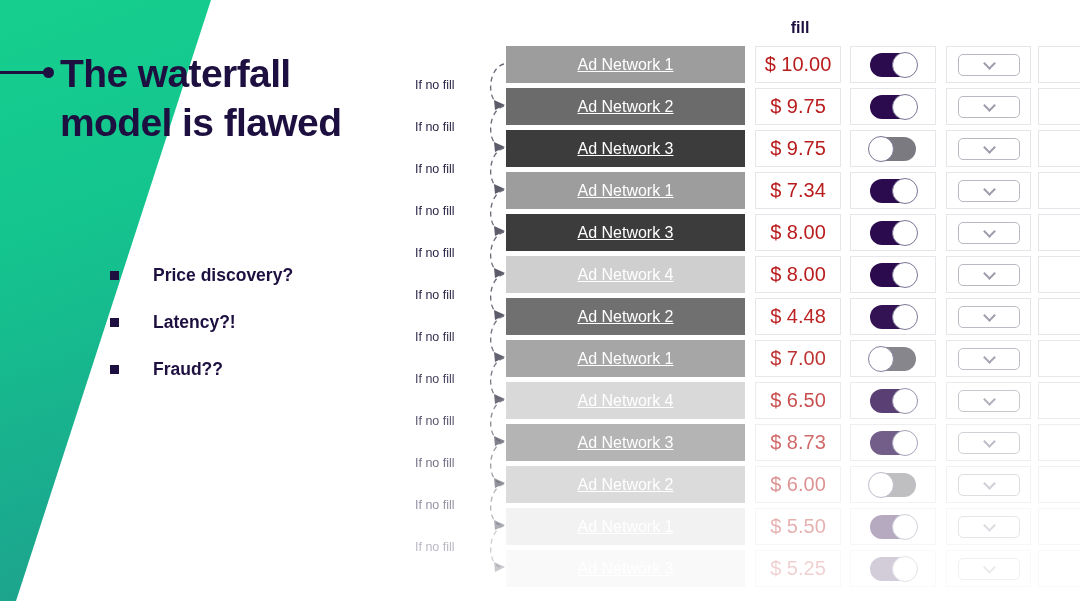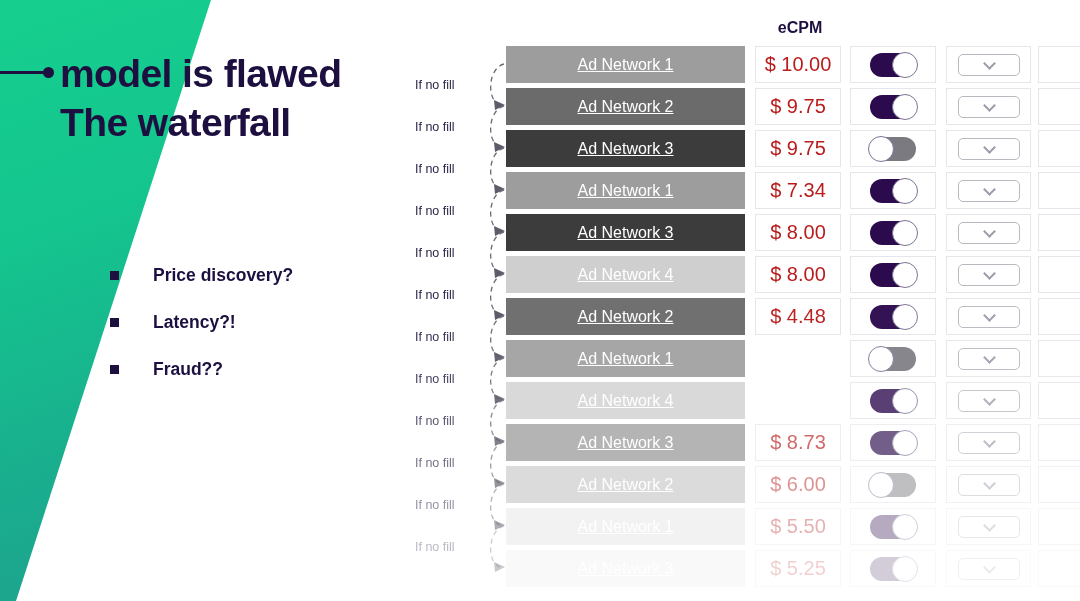--- a/index.html
+++ b/index.html
@@ -191,41 +191,41 @@
 <div id="stage">
 
   <div id="green-panel"></div>
 
   <div id="title-accent">
     <div id="accent-line"></div>
     <div id="accent-dot"></div>
   </div>
 
   <div id="page-title">
+      <span class="tline">The waterfall</span>
       <span class="tline">model is flawed</span>
-      <span class="tline">The waterfall</span>
     </div>
 
   <div id="bullet-list">
       <div class="bullet-row">
         <div class="bullet-marker"></div>
         <div class="bullet-text">Price discovery?</div>
       </div>
       <div class="bullet-row">
         <div class="bullet-marker"></div>
         <div class="bullet-text">Latency?!</div>
       </div>
       <div class="bullet-row">
         <div class="bullet-marker"></div>
         <div class="bullet-text">Fraud??</div>
       </div>
     </div>
 
   <div id="diagram">
-    <div id="ecpm-header">eCPM</div>
+    <div id="ecpm-header">fill</div>
     <svg id="flow-svg" viewBox="0 0 668 601">
         <path d="M 92 64 C 76 68, 74 100, 88 105" fill="none" stroke="#6b6b78" stroke-width="1.3" stroke-dasharray="5 4" opacity="1"></path>
         <polygon points="93,105 82,100 83,110" fill="#5c5c6b" opacity="1"></polygon>
         <path d="M 92 106 C 76 110, 74 142, 88 147" fill="none" stroke="#6b6b78" stroke-width="1.3" stroke-dasharray="5 4" opacity="1"></path>
         <polygon points="93,147 82,142 83,152" fill="#5c5c6b" opacity="1"></polygon>
         <path d="M 92 148 C 76 152, 74 184, 88 189" fill="none" stroke="#6b6b78" stroke-width="1.3" stroke-dasharray="5 4" opacity="1"></path>
         <polygon points="93,189 82,184 83,194" fill="#5c5c6b" opacity="1"></polygon>
         <path d="M 92 190 C 76 194, 74 226, 88 231" fill="none" stroke="#6b6b78" stroke-width="1.3" stroke-dasharray="5 4" opacity="1"></path>
         <polygon points="93,231 82,226 83,236" fill="#5c5c6b" opacity="1"></polygon>
         <path d="M 92 232 C 76 236, 74 268, 88 273" fill="none" stroke="#6b6b78" stroke-width="1.3" stroke-dasharray="5 4" opacity="1"></path>
@@ -374,34 +374,40 @@
           </div>
           <div class="cell cell-select">
             <div class="select-box">
               <div class="chev"></div>
             </div>
           </div>
           <div class="cell cell-extra"></div>
         </div>
         <div class="drow" style="top: 340px; opacity: 0.9;">
           <div class="net-bar" style="background: rgb(157, 157, 157);">Ad Network 1</div>
+          <div class="cell cell-price">
+            <span class="price-text">$ 7.00</span>
+          </div>
           <div class="cell cell-toggle">
             <div class="toggle off" style="background: rgb(122, 122, 128);">
               <div class="knob"></div>
             </div>
           </div>
           <div class="cell cell-select">
             <div class="select-box">
               <div class="chev"></div>
             </div>
           </div>
           <div class="cell cell-extra"></div>
         </div>
         <div class="drow" style="top: 382px; opacity: 0.78;">
           <div class="net-bar" style="background: rgb(207, 207, 207);">Ad Network 4</div>
+          <div class="cell cell-price">
+            <span class="price-text">$ 6.50</span>
+          </div>
           <div class="cell cell-toggle">
             <div class="toggle on" style="background: rgb(43, 10, 77);">
               <div class="knob"></div>
             </div>
           </div>
           <div class="cell cell-select">
             <div class="select-box">
               <div class="chev"></div>
             </div>
           </div>

